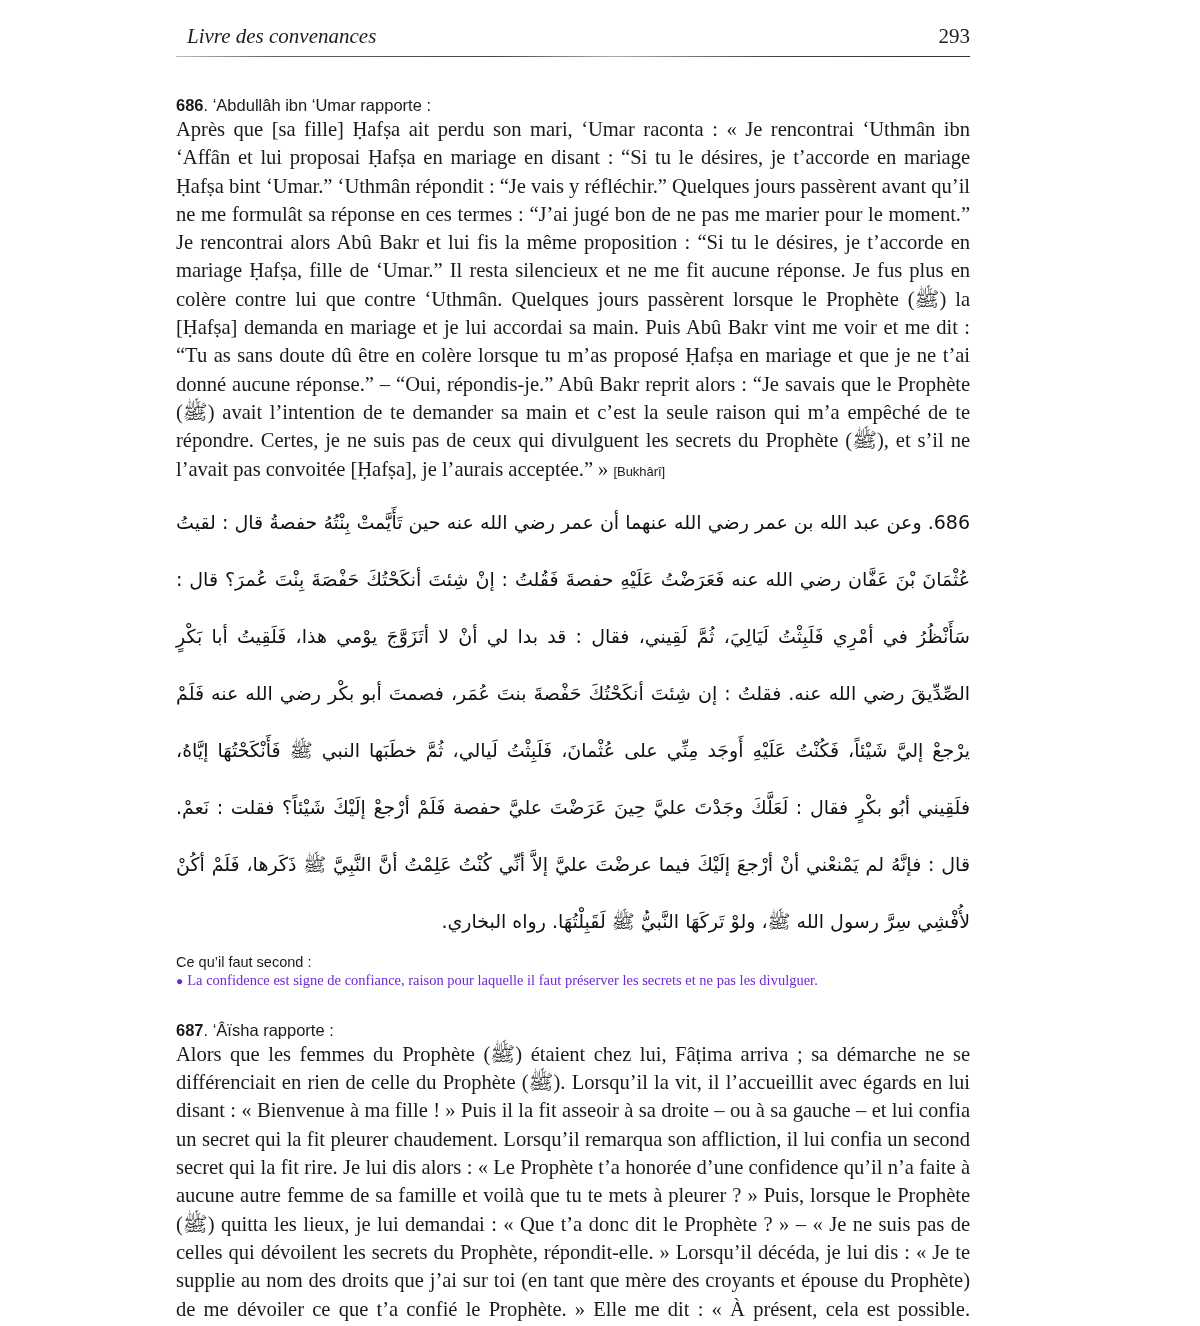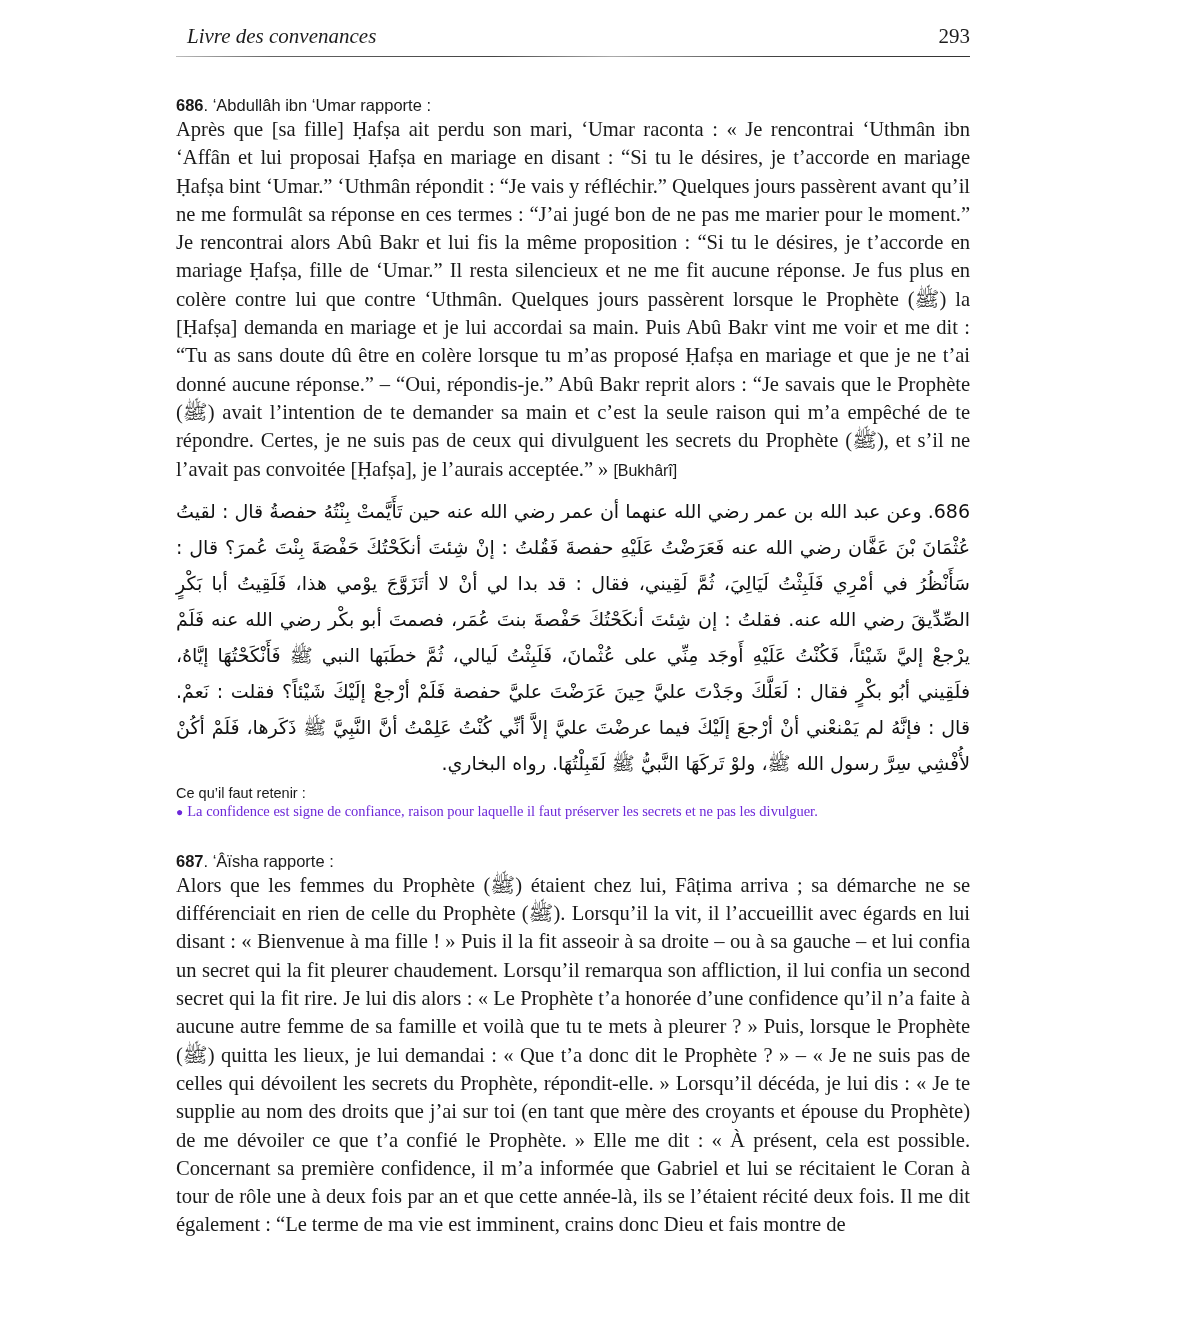--- a/index.html
+++ b/index.html
@@ -5,43 +5,43 @@
   html, body { margin: 0; padding: 0; background: #ffffff; }
   body { width: 1200px; height: 1326px; position: relative; overflow: hidden; color: #1a1a1a; }
   .page { position: absolute; left: 176px; top: 20px; width: 794px; }
   .running-head { position: relative; height: 36px; }
   .running-title { position: absolute; left: 0; top: 4px; font-family: "Liberation Serif", serif; font-style: italic; font-size: 21px; color: #1c1c1c; margin-left: 11px; }
   .page-number { position: absolute; right: 0; top: 4px; font-family: "Liberation Serif", serif; font-size: 21px; color: #1c1c1c; }
   .rule { position: absolute; left: 0; right: 0; top: 36px; height: 1px; background: linear-gradient(to right, #bbb 0%, #666 12%, #444 40%, #aaa 55%, #444 75%, #333 100%); }
   .hadith-head { font-family: "Liberation Sans", sans-serif; font-size: 16.5px; margin: 0; color: #1a1a1a; }
   .hadith-head .num { font-weight: bold; }
   .fr { font-family: "Liberation Serif", serif; font-size: 20.6px; line-height: 28.3px; text-align: justify; margin: 0; color: #1a1a1a; letter-spacing: -0.05px; }
-  .src { font-family: "Liberation Sans", sans-serif; font-size: 16px; }
-  .ar { direction: rtl; font-family: "DejaVu Sans", sans-serif; font-size: 19px; line-height: 36px; text-align: justify; margin: 0; color: #111; }
+  .src { font-family: "Liberation Sans", sans-serif; font-size: 13px; }
+  .ar { direction: rtl; font-family: "DejaVu Sans", sans-serif; font-size: 19px; line-height: 57px; text-align: justify; margin: 0; color: #111; }
   .retain-title { font-family: "Liberation Sans", sans-serif; font-size: 14.5px; margin: 0; color: #1a1a1a; }
   .retain-item { font-family: "Liberation Serif", serif; font-size: 14.5px; margin: 2px 0 0 0; color: #6d28d9; }
   .bullet { font-size: 12px; margin-right: 4px; }
   #h686 { margin-top: 40px; }
   #h687 { margin-top: 32px; }
 </style>
 </head>
 <body>
 
 <div class="page">
   <div class="running-head">
     <span class="running-title">Livre des convenances</span>
     <span class="page-number">293</span>
     <div class="rule"></div>
   </div>
 
   <section>
     <p class="hadith-head" id="h686"><span class="num">686</span><span>. ‘Abdullâh ibn ‘Umar rapporte :</span></p>
     <p class="fr"><span>Après que [sa fille] Ḥafṣa ait perdu son mari, ‘Umar raconta : « Je rencontrai ‘Uthmân ibn ‘Affân et lui proposai Ḥafṣa en mariage en disant : “Si tu le désires, je t’accorde en mariage Ḥafṣa bint ‘Umar.” ‘Uthmân répondit : “Je vais y réfléchir.” Quelques jours passèrent avant qu’il ne me formulât sa réponse en ces termes : “J’ai jugé bon de ne pas me marier pour le moment.” Je rencontrai alors Abû Bakr et lui fis la même proposition : “Si tu le désires, je t’accorde en mariage Ḥafṣa, fille de ‘Umar.” Il resta silencieux et ne me fit aucune réponse. Je fus plus en colère contre lui que contre ‘Uthmân. Quelques jours passèrent lorsque le Prophète (ﷺ) la [Ḥafṣa] demanda en mariage et je lui accordai sa main. Puis Abû Bakr vint me voir et me dit : “Tu as sans doute dû être en colère lorsque tu m’as proposé Ḥafṣa en mariage et que je ne t’ai donné aucune réponse.” – “Oui, répondis-je.” Abû Bakr reprit alors : “Je savais que le Prophète (ﷺ) avait l’intention de te demander sa main et c’est la seule raison qui m’a empêché de te répondre. Certes, je ne suis pas de ceux qui divulguent les secrets du Prophète (ﷺ), et s’il ne l’avait pas convoitée [Ḥafṣa], je l’aurais acceptée.” »</span> <span class="src">[Bukhârî]</span></p>
     <p class="ar" style="margin-top:8px">686. وعن عبد الله بن عمر رضي الله عنهما أن عمر رضي الله عنه حين تَأَيَّمتْ بِنْتُهُ حفصةُ قال : لقيتُ عُثْمَانَ بْنَ عَفَّان رضي الله عنه فَعَرَضْتُ عَلَيْهِ حفصةَ فَقُلتُ : إنْ شِئتَ أنكَحْتُكَ حَفْصَةَ بِنْتَ عُمرَ؟ قال : سَأَنْظُرُ في أمْرِي فَلَبِثْتُ لَيَالِيَ، ثُمَّ لَقِيني، فقال : قد بدا لي أنْ لا أتَزَوَّجَ يوْمي هذا، فَلَقِيتُ أبا بَكْرٍ الصِّدِّيقَ رضي الله عنه. فقلتُ : إن شِئتَ أنكَحْتُكَ حَفْصةَ بنتَ عُمَر، فصمتَ أبو بكْر رضي الله عنه فَلَمْ يرْجعْ إليَّ شَيْئاً، فَكُنْتُ عَلَيْهِ أَوجَد مِنِّي على عُثْمانَ، فَلَبِثْتُ لَيالي، ثُمَّ خطَبَها النبي ﷺ فَأَنْكَحْتُهَا إيَّاهُ، فلَقِيني أبُو بكْرٍ فقال : لَعَلَّكَ وجَدْتَ عليَّ حِينَ عَرَضْتَ عليَّ حفصة فَلَمْ أرْجعْ إلَيْكَ شَيْئاً؟ فقلت : نَعمْ. قال : فإنَّهُ لم يَمْنعْني أنْ أرْجعَ إلَيْكَ فيما عرضْتَ عليَّ إلاَّ أنِّي كُنْتُ عَلِمْتُ أنَّ النَّبِيَّ ﷺ ذَكَرها، فَلَمْ أكُنْ لأُفْشِي سِرَّ رسول الله ﷺ، ولوْ تَركَهَا النَّبيُّ ﷺ لَقَبِلْتُهَا. رواه البخاري.</p>
-    <p class="retain-title" style="margin-top:4px">Ce qu’il faut retenir :</p>
+    <p class="retain-title" style="margin-top:4px">Ce qu’il faut second :</p>
     <p class="retain-item"><span class="bullet">●</span><span>La confidence est signe de confiance, raison pour laquelle il faut préserver les secrets et ne pas les divulguer.</span></p>
   </section>
 
   <section>
     <p class="hadith-head" id="h687"><span class="num">687</span><span>. ‘Âïsha rapporte :</span></p>
     <p class="fr">Alors que les femmes du Prophète (ﷺ) étaient chez lui, Fâṭima arriva ; sa démarche ne se différenciait en rien de celle du Prophète (ﷺ). Lorsqu’il la vit, il l’accueillit avec égards en lui disant : « Bienvenue à ma fille ! » Puis il la fit asseoir à sa droite – ou à sa gauche – et lui confia un secret qui la fit pleurer chaudement. Lorsqu’il remarqua son affliction, il lui confia un second secret qui la fit rire. Je lui dis alors : « Le Prophète t’a honorée d’une confidence qu’il n’a faite à aucune autre femme de sa famille et voilà que tu te mets à pleurer ? » Puis, lorsque le Prophète (ﷺ) quitta les lieux, je lui demandai : « Que t’a donc dit le Prophète ? » – « Je ne suis pas de celles qui dévoilent les secrets du Prophète, répondit-elle. » Lorsqu’il décéda, je lui dis : « Je te supplie au nom des droits que j’ai sur toi (en tant que mère des croyants et épouse du Prophète) de me dévoiler ce que t’a confié le Prophète. » Elle me dit : « À présent, cela est possible. Concernant sa première confidence, il m’a informée que Gabriel et lui se récitaient le Coran à tour de rôle une à deux fois par an et que cette année-là, ils se l’étaient récité deux fois. Il me dit également : “Le terme de ma vie est imminent, crains donc Dieu et fais montre de</p>
   </section>
 </div>
 
 </body></html>

